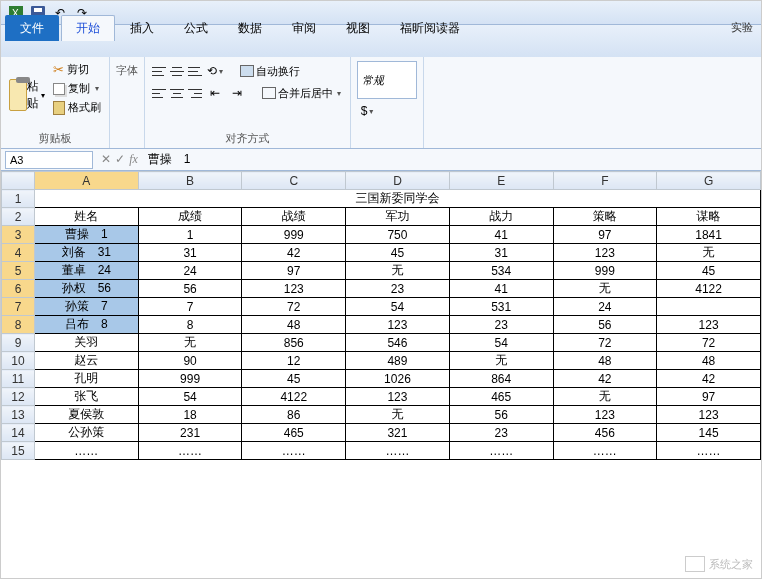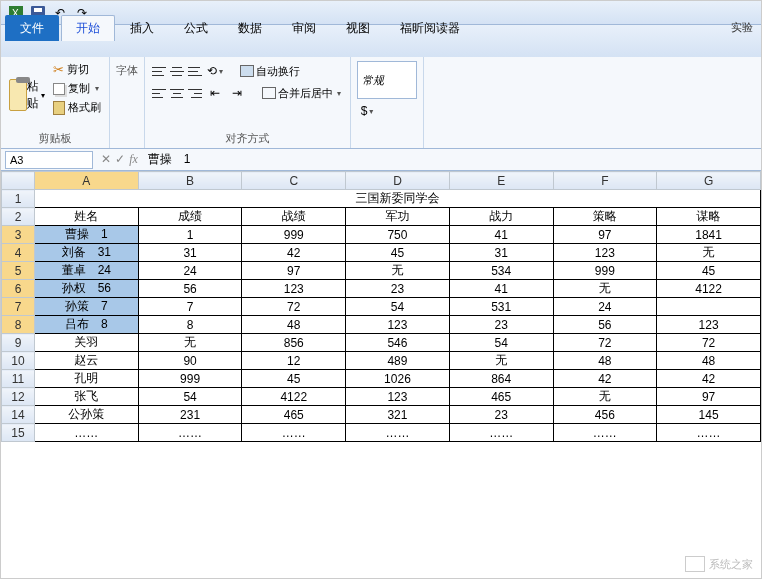--- a/index.html
+++ b/index.html
@@ -358,20 +358,30 @@
             <th class="rowhdr">12</th>
             <td class="">张飞</td>
             <td class="">54</td>
             <td class="">4122</td>
             <td class="">123</td>
             <td class="">465</td>
             <td class="">无</td>
             <td class="">97</td>
           </tr>
           <tr class="data-bold">
+            <th class="rowhdr">13</th>
+            <td class="">夏侯敦</td>
+            <td class="">18</td>
+            <td class="">86</td>
+            <td class="">无</td>
+            <td class="">56</td>
+            <td class="">123</td>
+            <td class="">123</td>
+          </tr>
+          <tr class="data-bold">
             <th class="rowhdr">14</th>
             <td class="">公孙策</td>
             <td class="">231</td>
             <td class="">465</td>
             <td class="">321</td>
             <td class="">23</td>
             <td class="">456</td>
             <td class="">145</td>
           </tr>
           <tr class="data-bold">

